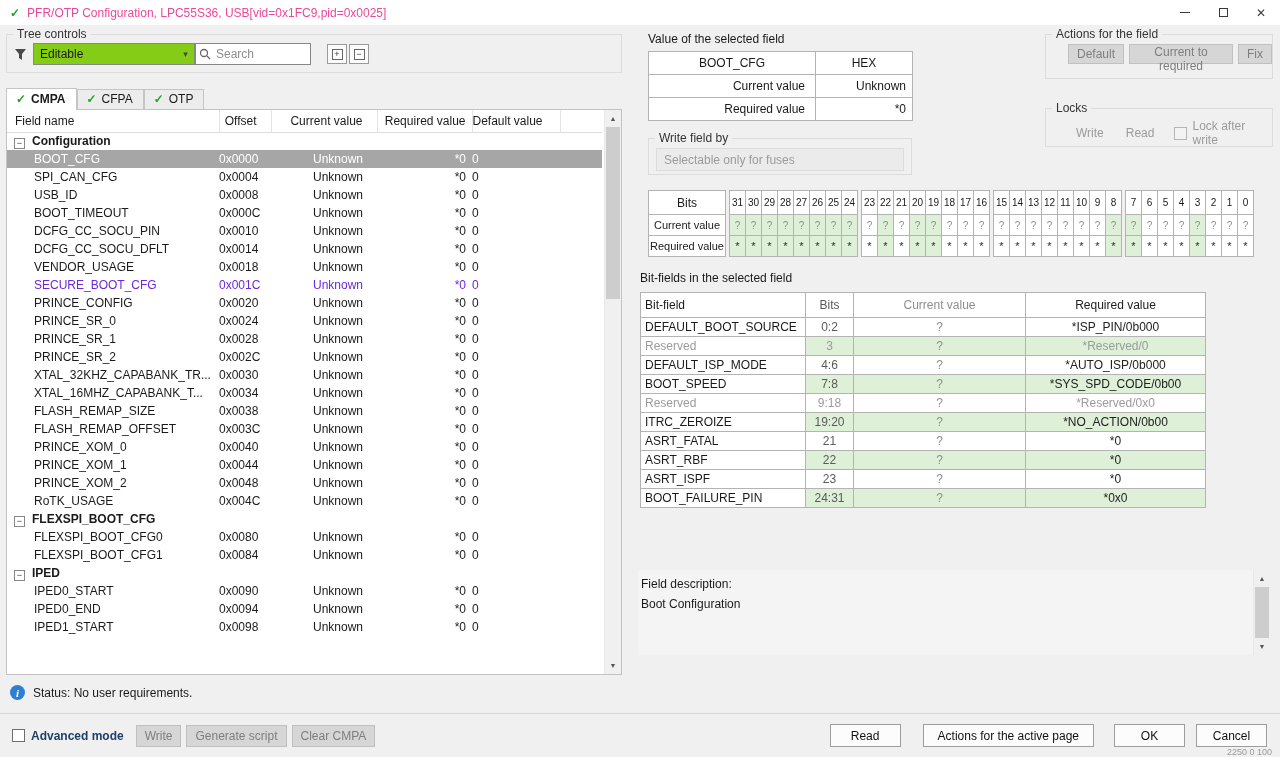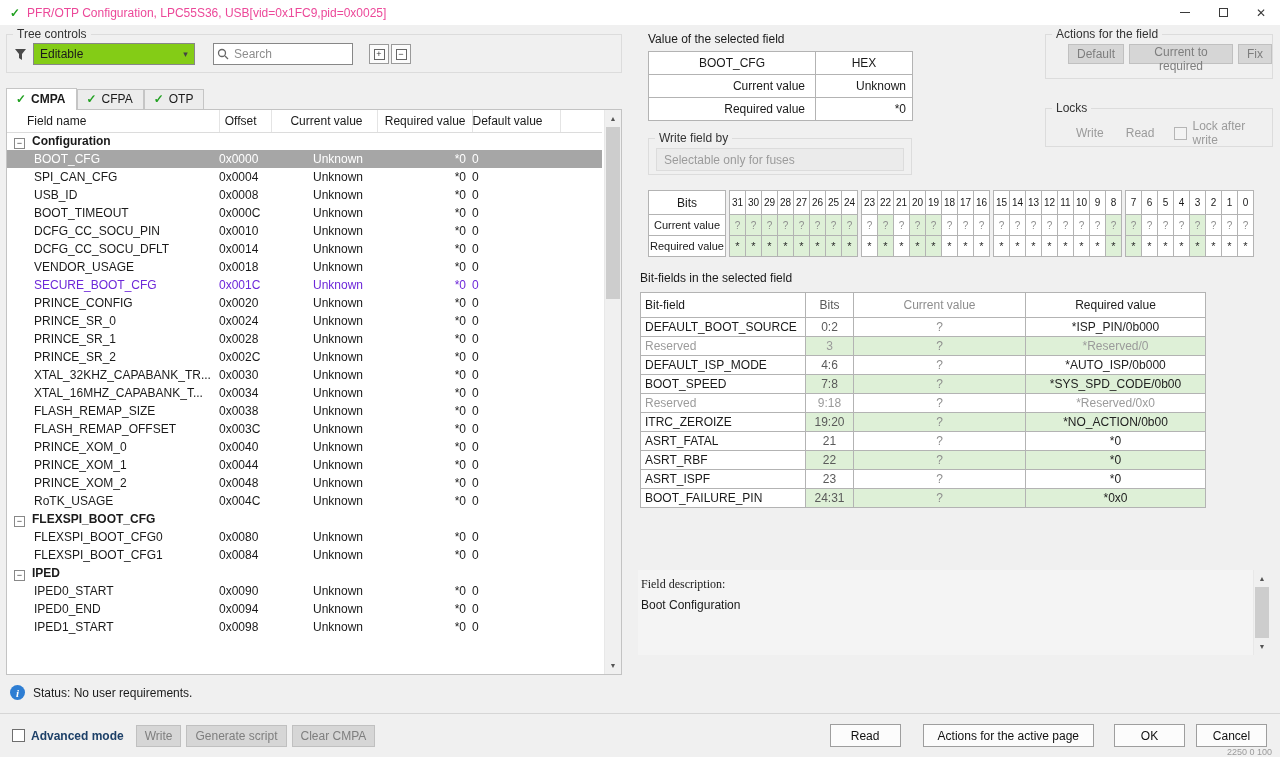--- a/index.html
+++ b/index.html
@@ -19,36 +19,36 @@
   
   .left-panel{position:absolute;left:0;top:25px;width:630px;bottom:44px;}
   fieldset{border:1px solid #dcdcdc;padding:0;}
   legend{padding:0 4px;margin-left:6px;font-size:12px;color:#333;}
   .tree-controls{position:absolute;left:6px;top:2px;width:616px;height:46px;}
   .tc-row{display:flex;align-items:center;padding:2px 0 0 4px;}
   .funnel{margin:0 6px 0 3px;display:flex;}
   .combo{width:162px;height:22px;border:1px solid #878787;background:#84cc16;display:flex;align-items:center;}
   .combo .txt{flex:1;padding-left:6px;}
   .combo .carrow{width:17px;text-align:center;color:#444;font-size:9px;}
-  .searchbox{margin-left:18px;width:140px;height:22px;border:1px solid #878787;background:#fff;display:flex;align-items:center;padding:0 3px;}
+  .searchbox{width:116px;height:22px;border:1px solid #878787;background:#fff;display:flex;align-items:center;padding:0 3px;}
   .searchbox input{flex:1;border:0;outline:0;font-family:inherit;font-size:12px;color:#333;padding-left:5px;background:transparent;width:100%;}
   .searchbox input::placeholder{color:#8d8d8d;}
   .sqbtn{margin-left:16px;width:20px;height:20px;border:1px solid #9a9a9a;background:#fbfbfb;display:flex;align-items:center;justify-content:center;}
   .sqbtn + .sqbtn{margin-left:2px;}
   .ibox{width:11px;height:11px;border:1px solid #666;font-size:9px;line-height:9px;text-align:center;color:#333;background:#fff;}
 
   .tab-bar{position:absolute;left:6px;top:63px;height:21px;display:flex;align-items:flex-end;}
   .tab{height:20px;padding:2px 10px 0 9px;background:#ececec;border:1px solid #c5c5c5;border-bottom:none;display:flex;gap:5px;font-size:12px;align-items:flex-start;}
   .tab.active{height:22px;background:#fff;font-weight:bold;position:relative;z-index:3;margin-bottom:-1px;padding-top:3px;}
   .tab .check{color:#22a122;font-weight:bold;}
 
   .tree-table{position:absolute;left:6px;top:84px;width:616px;height:566px;background:#fff;border:1px solid #c3c3c3;overflow:hidden;}
   .tree-table table{border-collapse:collapse;table-layout:fixed;width:595px;}
   .tree-table thead th{height:22px;border-right:1px solid #e4e4e4;border-bottom:1px solid #dcdcdc;font-weight:normal;white-space:nowrap;overflow:hidden;}
-  .tree-table th.c0{text-align:left;padding-left:20px;}
+  .tree-table th.c0{text-align:left;padding-left:8px;}
   .tree-table th.c1,.tree-table td.c1{text-align:right;padding-right:14px;}
   .tree-table th.c2,.tree-table td.c2{text-align:right;padding-right:14px;}
   .tree-table th.c3,.tree-table td.c3{text-align:right;padding-right:6px;}
   .tree-table th.c4,.tree-table td.c4{text-align:left;padding-right:10px;}
   .tree-table th.c5{border-right:none;}
   .tree-table tbody td{height:18px;white-space:nowrap;overflow:hidden;}
   .group-row td{font-weight:bold;padding-left:7px;}
   .toggle{display:inline-block;width:11px;height:11px;border:1px solid #888;line-height:9px;text-align:center;font-size:9px;color:#333;background:#fff;margin-right:7px;font-weight:normal;vertical-align:-1px;}
   .field-row td.c0{padding-left:27px;}
   .field-row.link td{color:#6d28d9;}
@@ -109,21 +109,21 @@
   .bitfields-table th{border:1px solid #b3b3b3;height:25px;background:#fff;font-weight:normal;font-size:12px;text-align:center;}
   .bitfields-table td{border:1px solid #b3b3b3;height:19px;background:#fff;font-size:12px;}
   .bitfields-table .bf0{width:165px;text-align:left;padding-left:4px;}
   .bitfields-table .bf1{width:48px;text-align:center;color:#5a5a5a;}
   .bitfields-table .bf2{width:172px;text-align:center;color:#8e8e8e;}
   .bitfields-table .bf3{width:180px;text-align:center;color:#222;}
   .bitfields-table tr.green td.bf1,.bitfields-table tr.green td.bf2,.bitfields-table tr.green td.bf3{background:#def0d7;}
   .bitfields-table tr.reserved td.bf0,.bitfields-table tr.reserved td.bf1,.bitfields-table tr.reserved td.bf3{color:#9b9b9b;}
 
   .description{position:absolute;left:8px;top:545px;width:632px;height:85px;background:#f4f4f4;}
-  .desc-label{padding:7px 0 0 3px;font-family:Liberation Serif, serif;}
+  .desc-label{padding:7px 0 0 3px;}
   .desc-text{padding:6px 0 0 3px;}
 
   
   .bottom-bar{position:absolute;left:0;bottom:0;width:100%;height:44px;background:#f0f0f0;border-top:1px solid #d6d6d6;display:flex;align-items:center;padding:0 13px 0 12px;}
   .bb-left{display:flex;align-items:center;}
   .adv-label{margin-left:6px;font-weight:bold;color:#1d4068;}
   .bb-left .btn-dis{height:22px;}
   .bb-left .btn-dis.first{margin-left:12px;}
   .bb-left .btn-dis + .btn-dis{margin-left:5px;}
   .bb-right{margin-left:auto;display:flex;align-items:center;}

